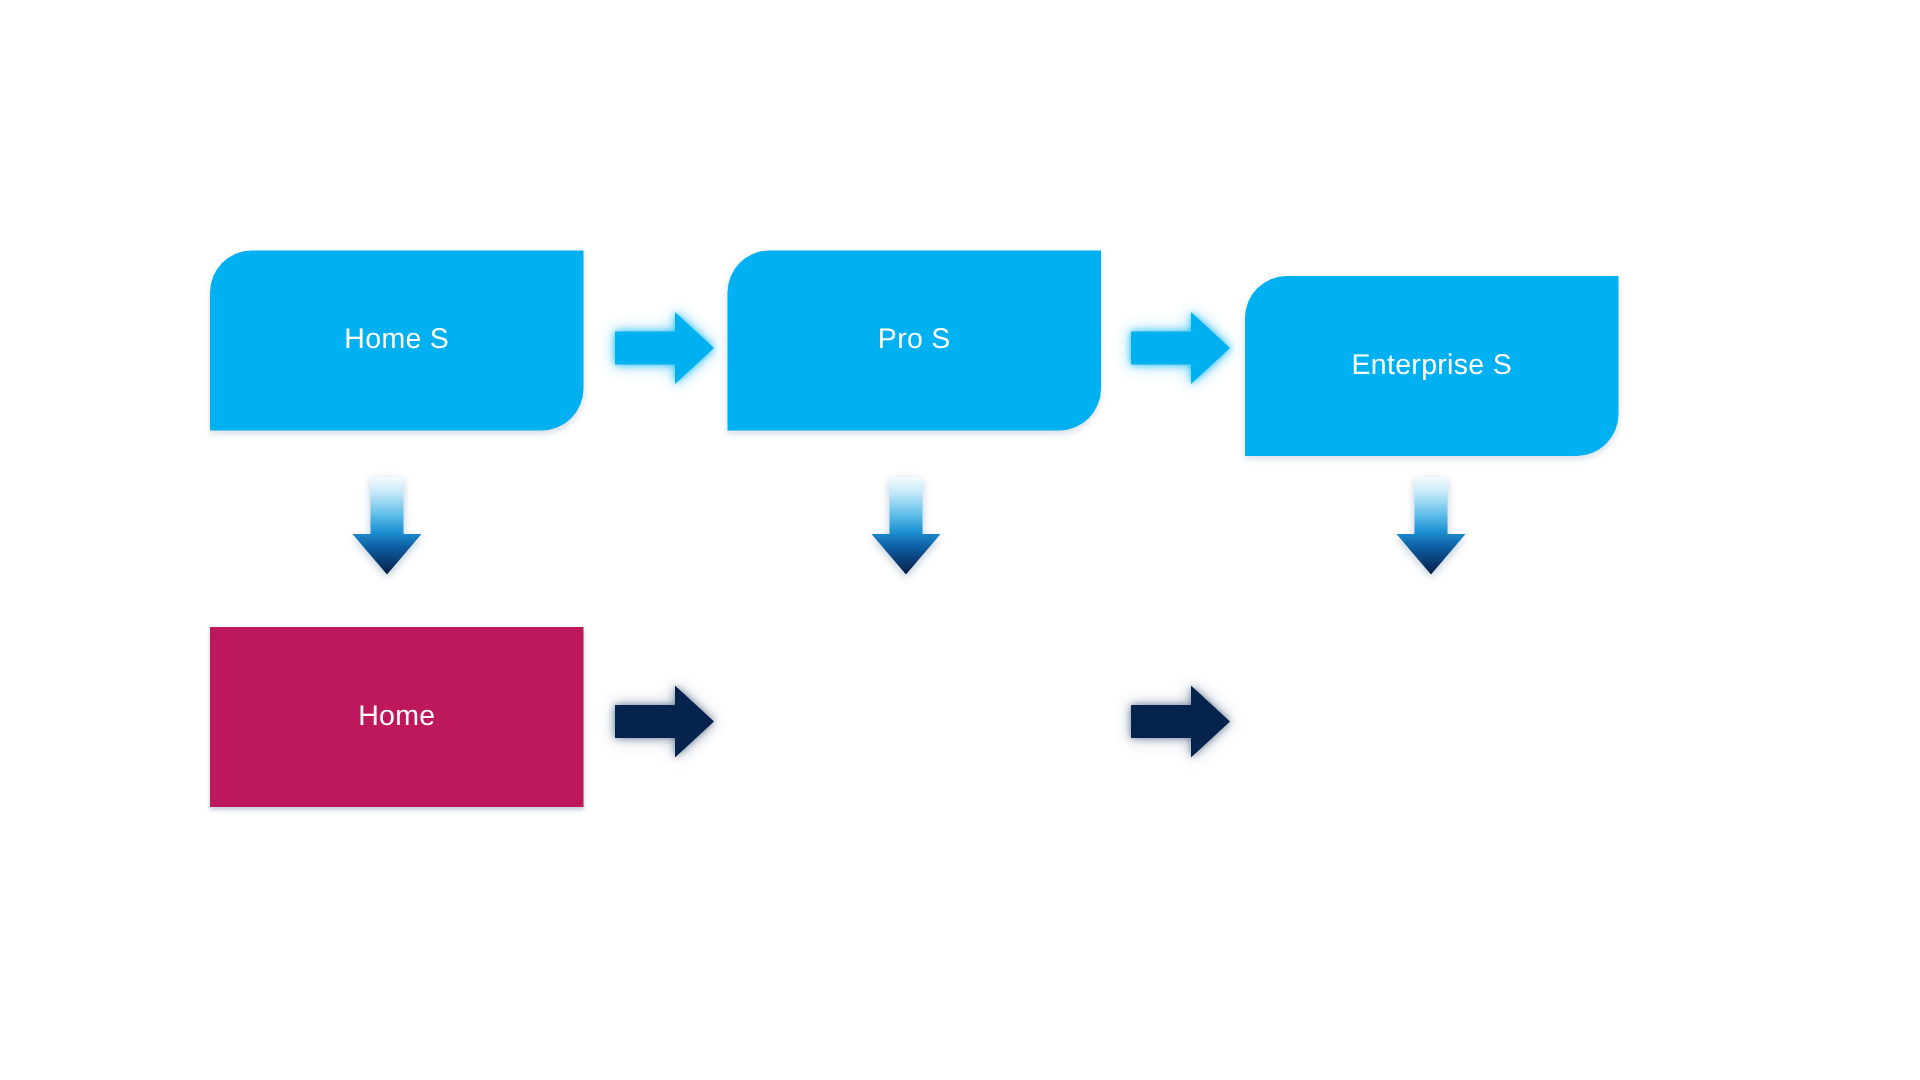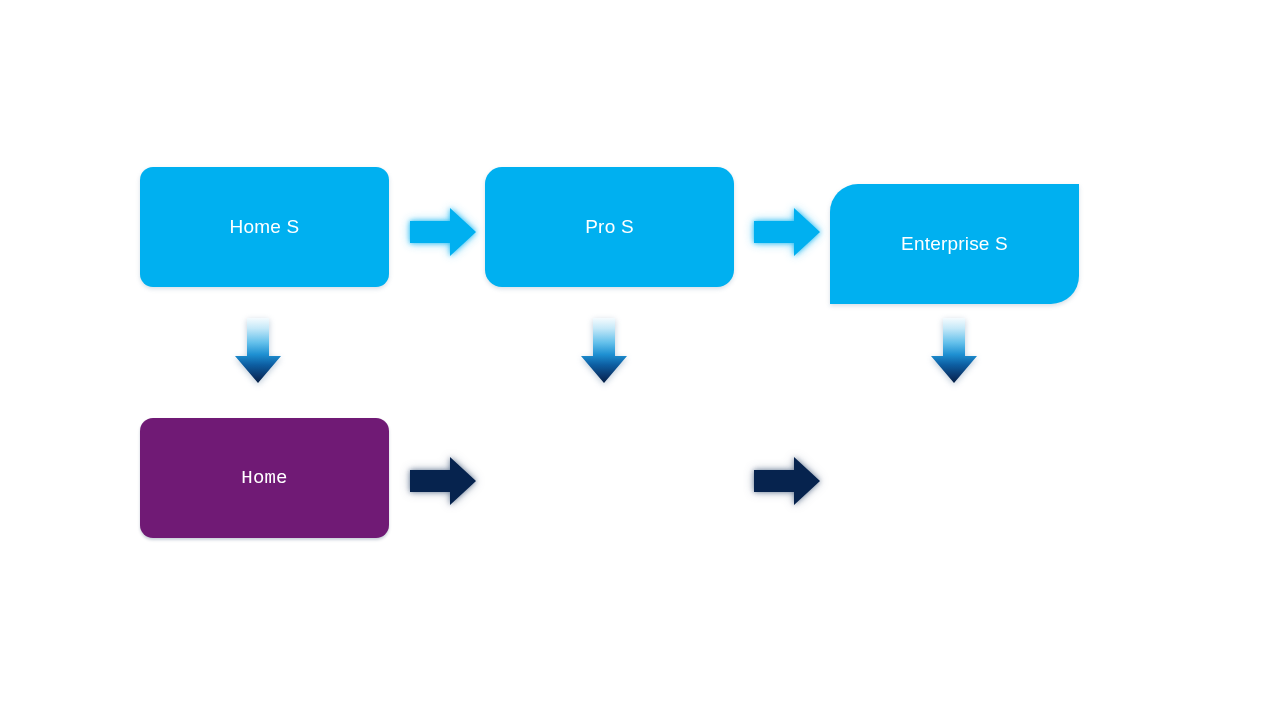--- a/index.html
+++ b/index.html
@@ -21,28 +21,27 @@
     color: #ffffff;
     font-size: 19px;
     letter-spacing: 0.2px;
   }
   .node--light {
     background: #00B0F0;
     border-radius: 28px 0 28px 0;
     box-shadow: 0 2px 4px rgba(120, 150, 175, 0.30);
   }
   .node--dark {
-    background: #701a75;
+    background: #be185d;
     box-shadow: 0 2px 3px rgba(6, 35, 78, 0.22);
-    font-family: Liberation Mono, monospace;
   }
   .row-top    { top: 167px; }
   .row-bottom { top: 418px; }
-  .col-1 { left: 140px; border-radius: 13px; }
-  .col-2 { left: 485px; border-radius: 17px; }
+  .col-1 { left: 140px; }
+  .col-2 { left: 485px; }
   .col-3 { left: 830px; margin-top: 17px; }
 
   .arrow-right {
     position: absolute;
     width: 66px;
     height: 48px;
   }
   .arrow-right--light {
     color: #00B0F0;
     filter: drop-shadow(0 0 2.5px rgba(0, 176, 240, 0.75)) drop-shadow(0 0 5px rgba(0, 176, 240, 0.45));

